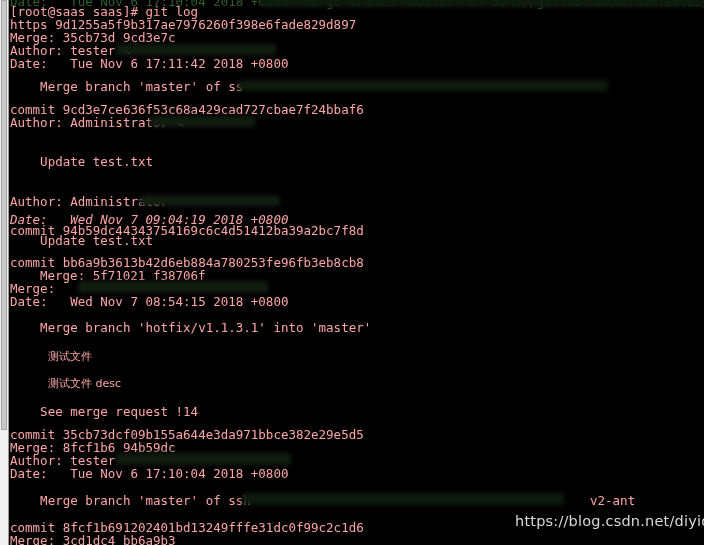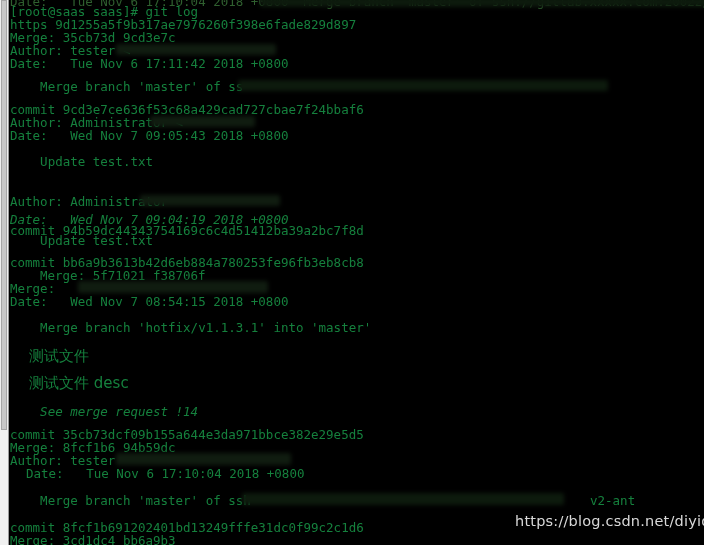--- a/index.html
+++ b/index.html
@@ -48,25 +48,26 @@
     background: #000000;
     overflow: hidden;
   }
   .line {
     position: absolute;
     left: 0;
     white-space: pre;
     font-size: 12.5px;
     line-height: 13px;
     letter-spacing: 0px;
-    color: #15803d;
+    color: #fca5a5;
   }
   .line.cjk {
     font-family: "DejaVu Sans", "Liberation Sans", sans-serif;
-    font-size: 15px;
+    font-size: 11px;
+    margin-left: 24px;
   }
   
   .line.clipped {
     color: #2f5f2f;
     top: -6px;
   }
 
   
   .redact {
     position: absolute;
@@ -107,44 +108,43 @@
     <div class="line" style="top:31px;">Merge: 35cb73d 9cd3e7c</div>
     <div class="line" style="top:44px;">Author: tester &lt;</div>
     <div class="redact dim" style="left:106px; top:44px; width:160px; height:11px;"></div>
     <div class="line" style="top:57px;">Date:   Tue Nov 6 17:11:42 2018 +0800</div>
     <div class="line" style="top:80px;">    Merge branch 'master' of ss</div>
     <div class="redact" style="left:228px; top:80px; width:370px; height:11px;"></div>
 
     <div class="line" style="top:103px;text-align:center;">commit 9cd3e7ce636f53c68a429cad727cbae7f24bbaf6</div>
     <div class="line" style="top:116px;">Author: Administrator &lt;</div>
     <div class="redact dim" style="left:140px; top:116px; width:105px; height:11px;"></div>
-    <div class="line" style="top:129px;">Date:   Wed Nov 7 09:05:43 2018 +0800</div>
     <div class="line" style="top:155px;">    Update test.txt</div>
 
     <div class="line" style="top:182px;margin-top:42px;">commit 94b59dc44343754169c6c4d51412ba39a2bc7f8d</div>
     <div class="line" style="top:195px;">Author: Administrator</div>
     <div class="redact dim" style="left:130px; top:195px; width:140px; height:11px;"></div>
     <div class="line" style="top:213px;font-style:italic;">Date:   Wed Nov 7 09:04:19 2018 +0800</div>
     <div class="line" style="top:234px;">    Update test.txt</div>
 
     <div class="line" style="top:256px;">commit bb6a9b3613b42d6eb884a780253fe96fb3eb8cb8</div>
     <div class="line" style="top:269px;margin-left:30px;">Merge: 5f71021 f38706f</div>
     <div class="line" style="top:282px;">Merge: </div>
     <div class="redact dim" style="left:68px; top:281px; width:190px; height:12px;"></div>
     <div class="line" style="top:295px;">Date:   Wed Nov 7 08:54:15 2018 +0800</div>
     <div class="line" style="top:321px;">    Merge branch 'hotfix/v1.1.3.1' into 'master'</div>
     <div class="line cjk" style="top:350px;">    测试文件</div>
     <div class="line cjk" style="top:377px;">    测试文件 desc</div>
-    <div class="line" style="top:405px;font-style:italic;">    See merge request !14</div>
+    <div class="line" style="top:405px;">    See merge request !14</div>
 
     <div class="line" style="top:428px;">commit 35cb73dcf09b155a644e3da971bbce382e29e5d5</div>
     <div class="line" style="top:441px;">Merge: 8fcf1b6 94b59dc</div>
     <div class="line" style="top:454px;">Author: tester</div>
     <div class="redact dim" style="left:106px; top:453px; width:175px; height:12px;"></div>
-    <div class="line" style="top:467px;padding-left:16px;">Date:   Tue Nov 6 17:10:04 2018 +0800</div>
+    <div class="line" style="top:467px;">Date:   Tue Nov 6 17:10:04 2018 +0800</div>
     <div class="line" style="top:494px;">    Merge branch 'master' of ssh</div>
     <div class="redact" style="left:232px; top:493px; width:322px; height:12px;"></div>
     <div class="line" style="top:494px; left:580px;">v2-ant</div>
 
     <div class="line" style="top:521px;">commit 8fcf1b691202401bd13249fffe31dc0f99c2c1d6</div>
     <div class="line" style="top:534px;">Merge: 3cd1dc4 bb6a9b3</div>
 
     <div class="watermark" style="left:505px; top:513px;">https://blog.csdn.net/diyiday</div>
 
   </div>

